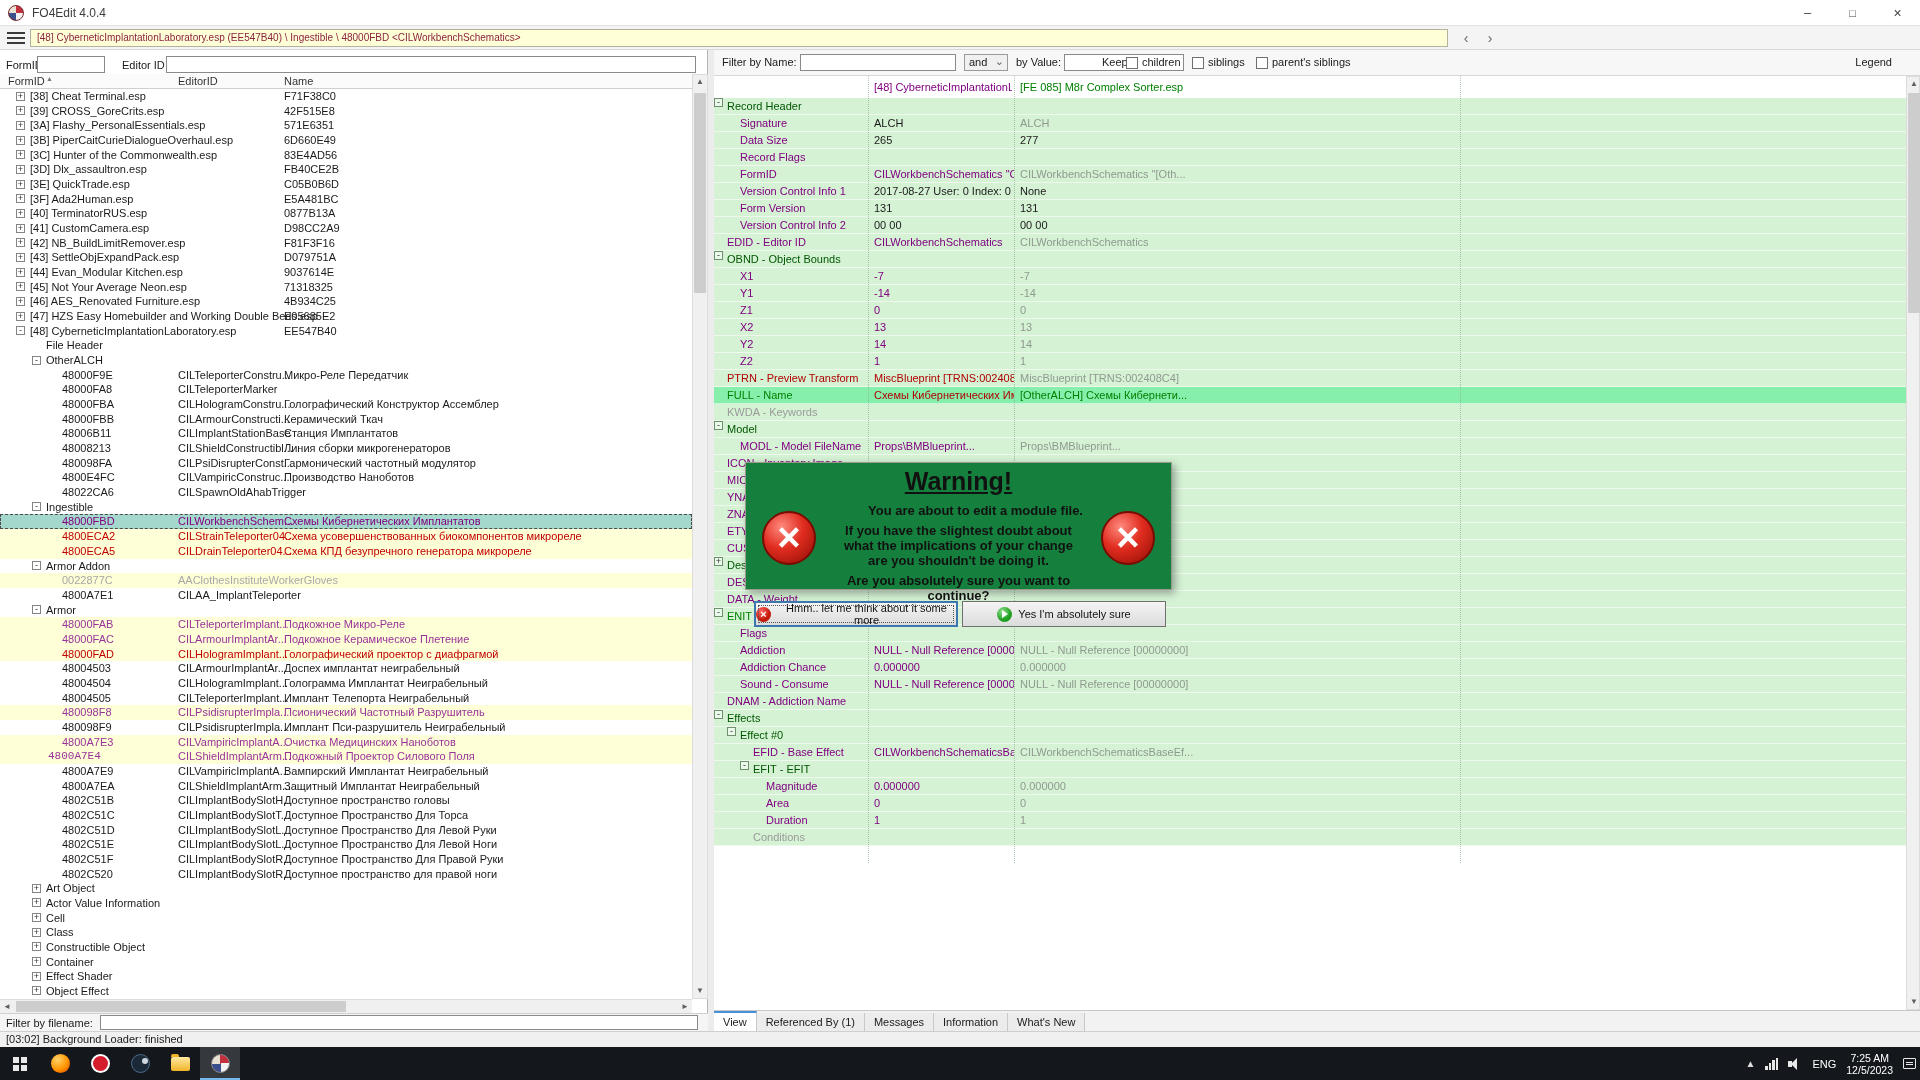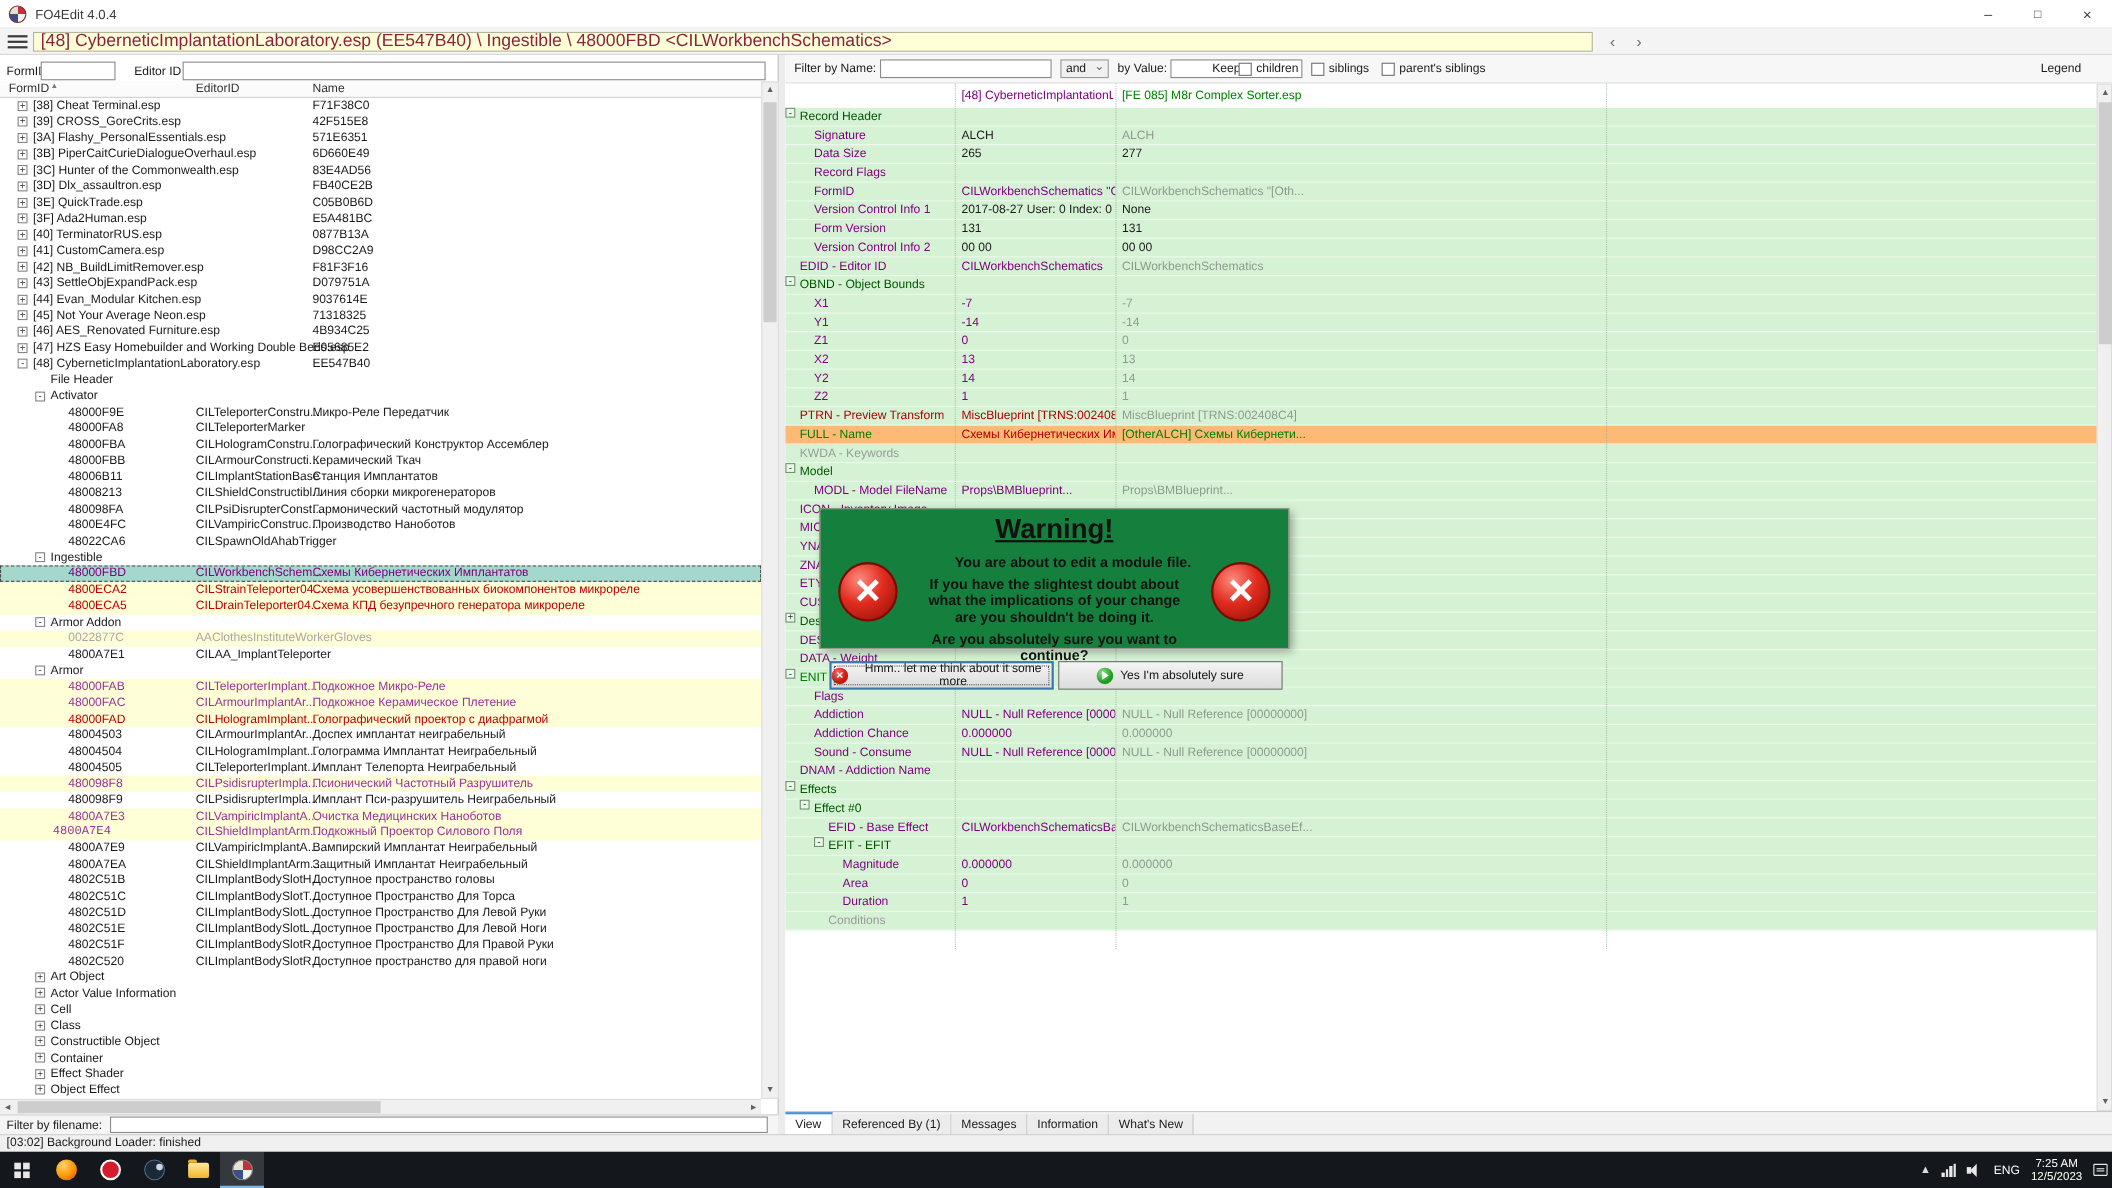--- a/index.html
+++ b/index.html
@@ -10,21 +10,21 @@
   #titlebar { position:absolute; left:0; top:0; width:1920px; height:26px; background:#fff; border-bottom:1px solid #e3e3e3; }
   #app-icon { position:absolute; left:8px; top:5px; width:16px; height:16px; border-radius:50%; background:conic-gradient(#c2303e 0 25%, #f2f2f2 25% 50%, #3a4f8c 50% 75%, #e8e0d0 75% 100%); border:1px solid #7a2b30; }
   #title-text { position:absolute; left:32px; top:0; line-height:26px; font-size:12px; color:#3c3c3c; }
   .wb { position:absolute; top:0; width:45px; height:26px; text-align:center; line-height:26px; font-size:13px; color:#444; }
   #wb-min{ right:90px; } #wb-max{ right:45px; font-size:11px;} #wb-close{ right:0; font-size:14px; }
 
   
   #toolbar { position:absolute; left:0; top:26px; width:1920px; height:24px; background:#f4f4f4; border-bottom:1px solid #d8d8d8; }
   #hamburger { position:absolute; left:7px; top:6px; width:18px; height:13px; }
   #hamburger div { height:2px; background:#3a3a3a; margin-bottom:3px; }
-  #breadcrumb { position:absolute; left:30px; top:3px; width:1418px; height:18px; background:#ffffd7; border:1px solid #b3b3a0; font-size:16px; line-height:16px; color:#8b2340; padding-left:6px; white-space:nowrap; overflow:hidden; }
+  #breadcrumb { position:absolute; left:30px; top:3px; width:1418px; height:18px; background:#ffffd7; border:1px solid #b3b3a0; font-size:10px; line-height:16px; color:#8b2340; padding-left:6px; white-space:nowrap; overflow:hidden; }
   .navchev { position:absolute; top:2px; width:20px; height:20px; text-align:center; line-height:20px; color:#666; font-size:14px; }
   #chev-back{ left:1456px; } #chev-fwd{ left:1480px; }
   #nav-links { position:absolute; right:6px; top:0; height:24px; display:flex; align-items:center; gap:9px;margin-top:20px; }
   .navlink { display:flex; align-items:center; gap:4px; font-size:12px; color:#1a1a1a; }
   .navlink.bold .nl-label { font-weight:bold; text-decoration:underline; }
   .nl-ic { width:15px; height:15px; border-radius:50%; position:relative; flex:0 0 auto; }
   .ic-book-icon { border-radius:2px; background:linear-gradient(#fdf6e3,#e8d9b0); border:1px solid #a08850; width:20px; height:12px; }
   .ic-book-icon::after{ content:""; position:absolute; left:9px; top:0; width:1px; height:11px; background:#a08850; }
   .ic-play-icon { background:#4a4a4a; }
   .ic-play-icon::after { content:""; position:absolute; left:6px; top:4px; border-left:6px solid #fff; border-top:4px solid transparent; border-bottom:4px solid transparent; }
@@ -89,21 +89,21 @@
   #cb-children{ left:412px; } #cb-children-lb{ left:428px; }
   #cb-siblings{ left:478px; } #cb-siblings-lb{ left:494px; }
   #cb-parents{ left:542px; } #cb-parents-lb{ left:558px; }
   #legend-label { position:absolute; right:28px; top:6px; font-size:11px; color:#1a1a1a; }
 
   #grid-header { position:absolute; left:0; top:26px; width:1206px; height:22px; background:#fff; font-size:11px; line-height:22px; }
   #gh-col1 { position:absolute; left:160px; width:138px; color:#800080; overflow:hidden; white-space:nowrap; }
   #gh-col2 { position:absolute; left:306px; color:#008000; white-space:nowrap; }
   #grid-rows { position:absolute; left:0; top:48px; width:1206px; }
   .rrow { position:relative; height:17px; font-size:11px; line-height:17px; background:#d5f2d5; box-shadow:inset 0 -1px 0 rgba(255,255,255,0.55); white-space:nowrap; }
-  .rrow.bg-y { background:#fdba74; }
+  .rrow.bg-y { background:#86efac; }
   .rrow span { position:absolute; top:0; }
   .rl { overflow:hidden; }
   .rv1 { left:160px; width:140px; overflow:hidden; }
   .rv2 { left:306px; width:430px; overflow:hidden; }
   .lp{color:#800080} .ldg{color:#005700} .lgn{color:#008000} .lr{color:#b00000} .lg{color:#9a9a9a}
   .vk{color:#1a1a1a} .vp{color:#800080} .vr{color:#b00000} .vg{color:#8f9a8f} .vgn{color:#008000}
   .gexp { position:absolute; width:9px; height:9px; border:1px solid #6f8f6f; background:#eafaea; font-size:9px; line-height:7px; text-align:center; top:3.5px; color:#333; }
   .colsep { position:absolute; top:26px; height:787px; border-left:1px dotted #8fae8f; opacity:0.7; }
   #right-vscroll { left:1192px; top:26px; width:14px; height:934px; }
   #right-vthumb { top:16px; height:220px; }
@@ -311,21 +311,21 @@
         <div class="trow pl">
           <span class="exp" style="left: 16px;">-</span>
           <span class="tc c1" style="left: 30px;">[48] CyberneticImplantationLaboratory.esp</span>
           <span class="tc c3">EE547B40</span>
         </div>
         <div class="trow gr">
           <span class="tc c1" style="left: 46px;">File Header</span>
         </div>
         <div class="trow gr">
           <span class="exp" style="left: 32px;">-</span>
-          <span class="tc c1" style="left: 46px;">Activator</span>
+          <span class="tc c1" style="left: 46px;">OtherALCH</span>
         </div>
         <div class="trow rec">
           <span class="tc c1" style="left: 62px;">48000F9E</span>
           <span class="tc c2">CILTeleporterConstru...</span>
           <span class="tc c3">Микро-Реле Передатчик</span>
         </div>
         <div class="trow rec">
           <span class="tc c1" style="left: 62px;">48000FA8</span>
           <span class="tc c2">CILTeleporterMarker</span>
         </div>

